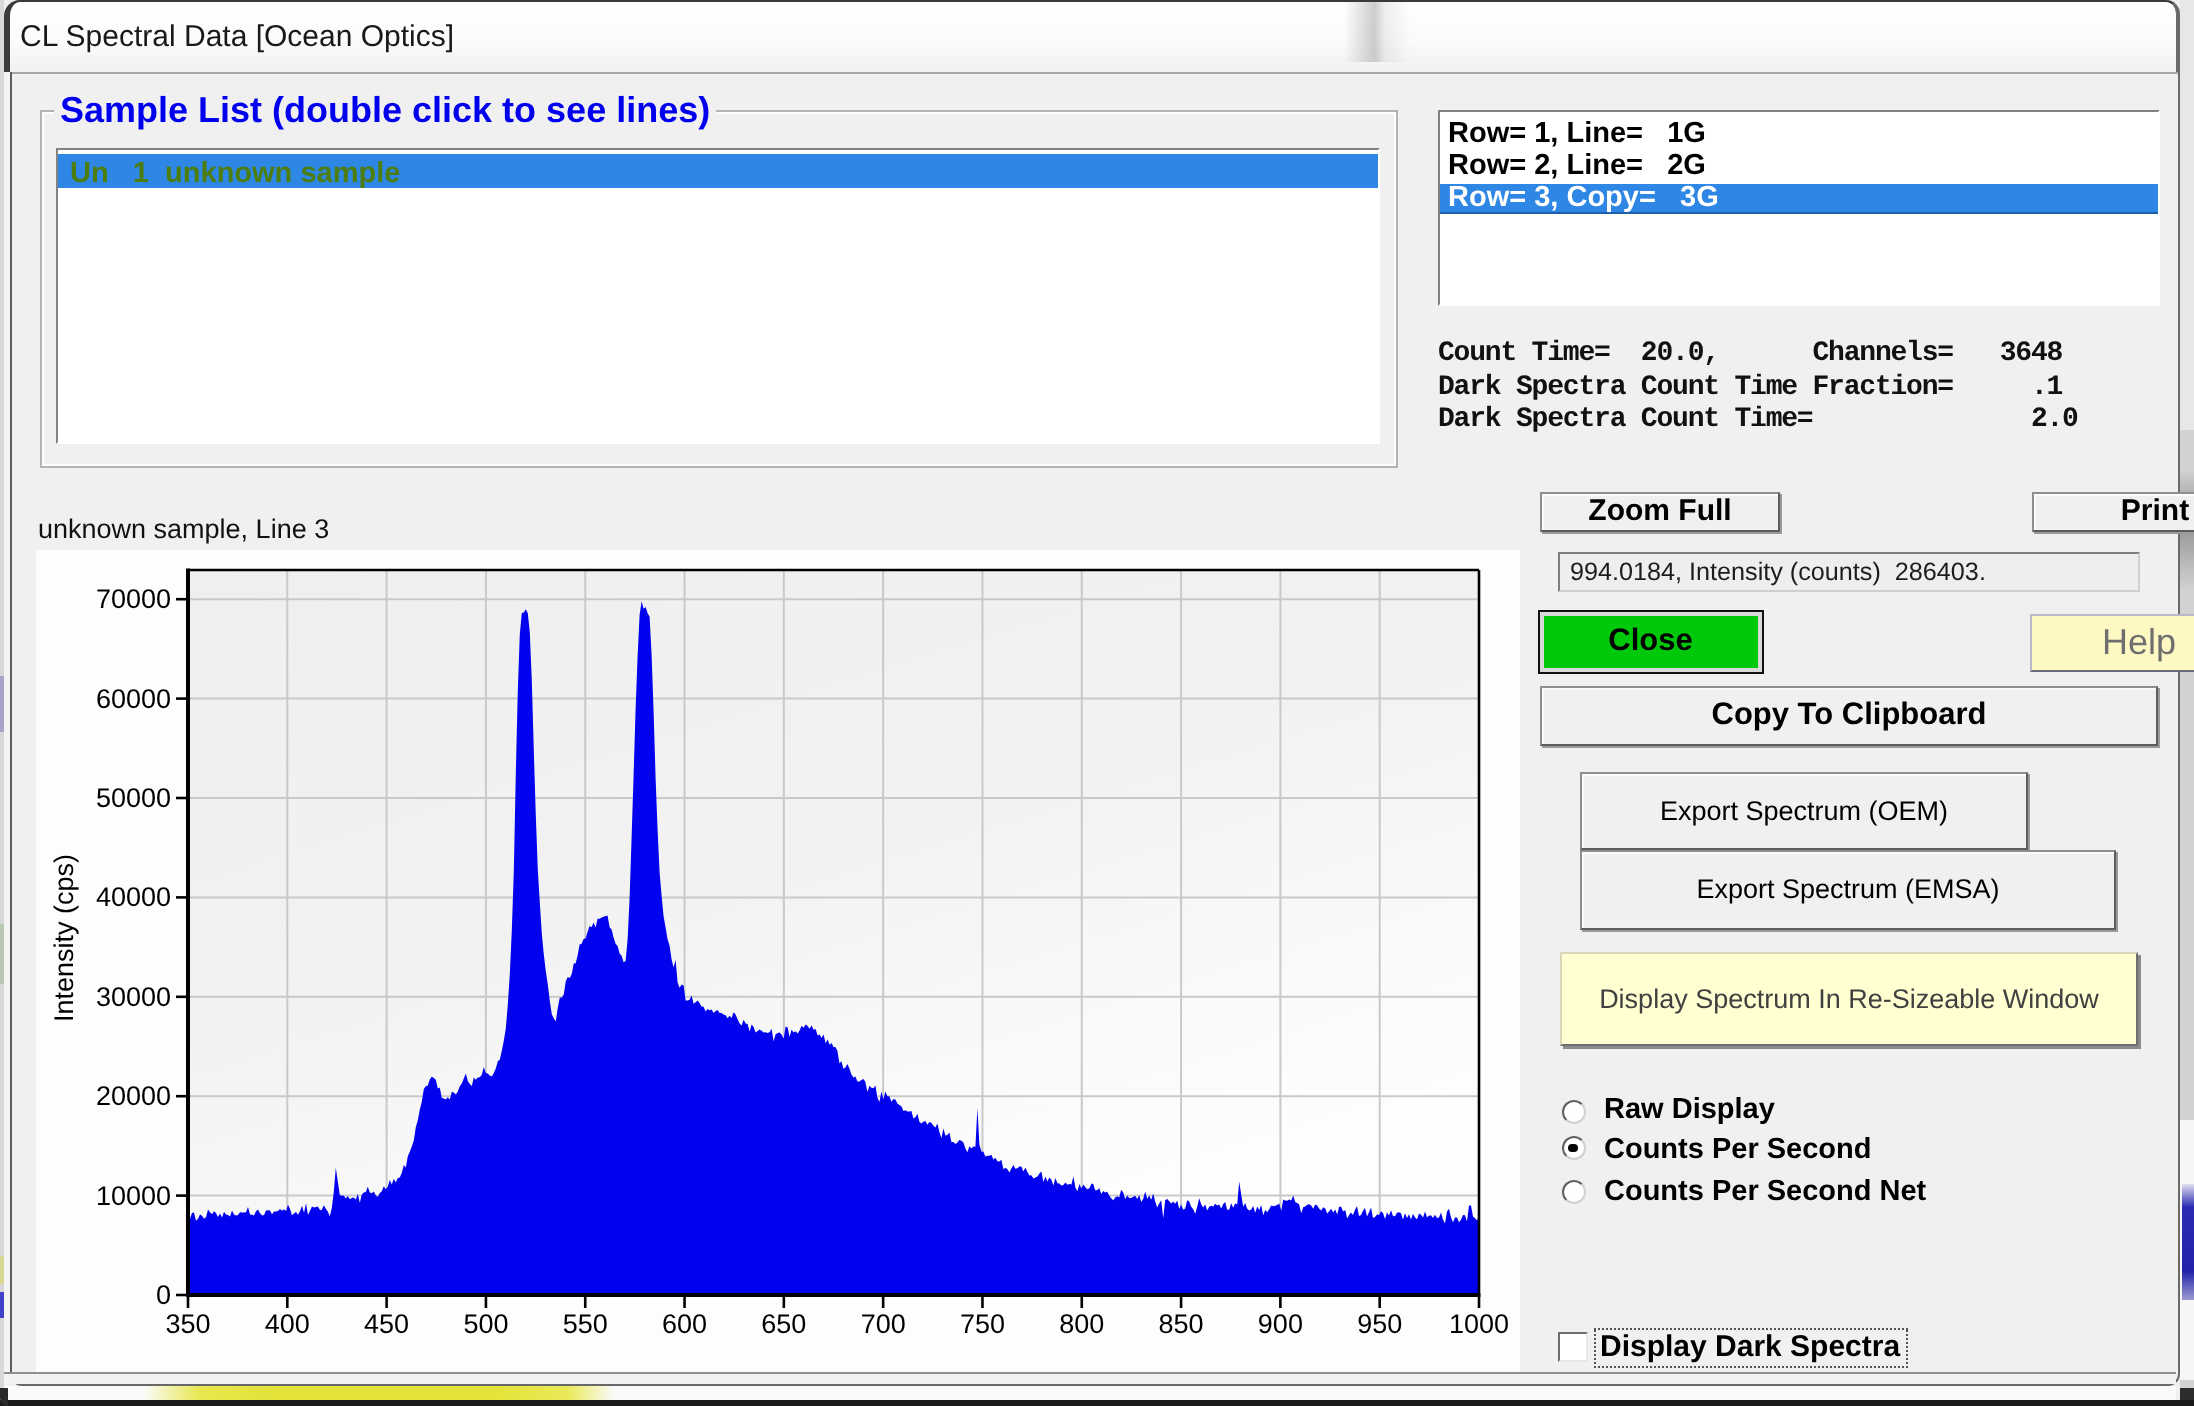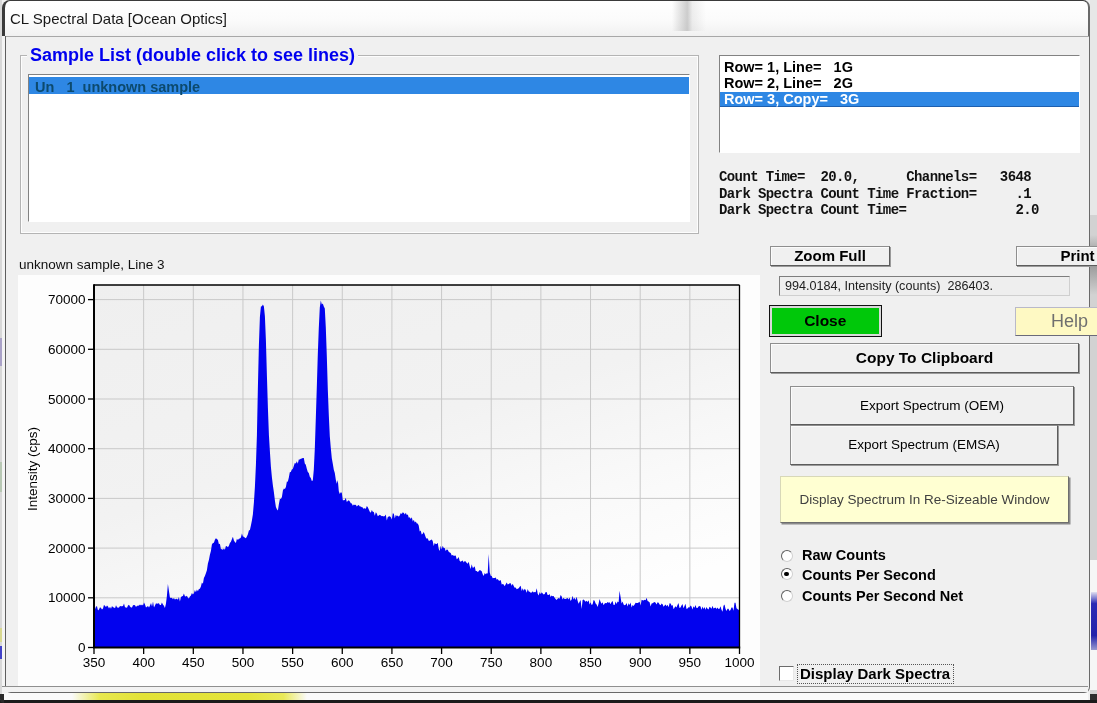--- a/index.html
+++ b/index.html
@@ -37,21 +37,21 @@
 <div class="abs" style="left:2px;top:693px;width:1086px;height:7px;background:#fafafa"></div>
 <div class="abs" style="left:72px;top:692.5px;width:235px;height:7px;background:linear-gradient(90deg,rgba(230,230,60,0),rgba(230,230,60,.9) 12%,#e2e238 30%,#e4e43a 75%,rgba(230,230,60,.85) 90%,rgba(230,230,60,0))"></div>
 <div class="abs" style="left:0;top:700px;width:1097px;height:3px;background:#1b1b1b"></div>
 <div class="abs" style="left:0;top:694px;width:4px;height:9px;background:#2a2a2a;border-radius:0 0 0 6px"></div>
 
 <div class="abs" style="left:20px;top:55px;width:679px;height:179px;border:1px solid #b4b4b4;box-shadow:inset 0 0 0 1px #fdfdfd"></div>
 <div class="abs" style="left:27px;top:45px;background:#f0f0f0;padding:0 3px;font-size:18px;font-weight:bold;color:#0000ef">Sample List (double click to see lines)</div>
 
 <div class="abs sunken" style="left:28px;top:74px;width:662px;height:148px"></div>
 <div class="abs" style="left:29px;top:77px;width:660px;height:17px;background:#2e87e4"></div>
-<div class="abs" style="left:35px;top:78.5px;font-size:14.5px;font-weight:bold;color:#0c4a6e">Un&nbsp;&nbsp;&nbsp;1&nbsp;&nbsp;unknown sample</div>
+<div class="abs" style="left:35px;top:78.5px;font-size:14.5px;font-weight:bold;color:#4d7c0f">Un&nbsp;&nbsp;&nbsp;1&nbsp;&nbsp;unknown sample</div>
 
 <div class="abs sunken" style="left:719px;top:55px;width:361px;height:98px"></div>
 <div class="abs" style="left:720px;top:92px;width:359px;height:14.5px;background:#2e87e4;border-bottom:1px solid #1e5fae"></div>
 <div class="abs" style="left:724px;top:59px;font-size:14.5px;font-weight:bold;color:#000;line-height:16px;white-space:pre">Row= 1, Line=   1G
 Row= 2, Line=   2G
 <span style="color:#fff">Row= 3, Copy=   3G</span></div>
 
 <div class="abs" style="left:719px;top:169px;font-family:'Liberation Mono',monospace;font-size:14px;font-weight:bold;letter-spacing:-0.6px;line-height:16.7px;color:#111;white-space:pre">Count Time=  20.0,      Channels=   3648
 Dark Spectra Count Time Fraction=     .1
 Dark Spectra Count Time=              2.0</div>
@@ -61,30 +61,30 @@
 
 <div class="abs" style="left:779px;top:276px;width:291px;height:20px;border:1px solid;border-color:#7d7d7d #cfcfcf #cfcfcf #7d7d7d;background:#eeeeee;font-size:12.6px;color:#1c1c1c;display:flex;align-items:center;padding-left:5px">994.0184, Intensity (counts)&nbsp; 286403.</div>
 
 <div class="abs" style="left:769px;top:305px;width:112.5px;height:31.5px;border:1.5px solid #111;background:#d9d9d9;padding:2px">
   <div style="width:100%;height:100%;background:#00c80a;display:flex;align-items:center;justify-content:center;font-size:15.5px;font-weight:bold;color:#000">Close</div>
 </div>
 <div class="abs" style="left:1015px;top:307px;width:109px;height:28.5px;background:#fef9c3;border:1px solid;border-color:#b9b9c9 #6a6a7a #6a6a7a #b9b9c9;display:flex;align-items:center;justify-content:center;font-size:18px;color:#6f6f6f">Help</div>
 
 <div class="btn" style="left:770px;top:343px;width:309px;height:30px;font-size:15.5px;font-weight:bold">Copy To Clipboard</div>
 
-<div class="btn" style="left:790px;top:386px;width:284px;height:39px;font-size:13.5px">Export Spectrum (OEM)</div>
+<div class="btn" style="left:790px;top:386px;width:224px;height:39px;font-size:13.5px">Export Spectrum (OEM)</div>
 <div class="btn" style="left:790px;top:425px;width:268px;height:39.5px;font-size:13.5px">Export Spectrum (EMSA)</div>
 
 <div class="abs" style="left:780px;top:476px;width:289px;height:47px;background:#ffffd2;border:1px solid;border-color:#d8d8b8 #6e6e6e #6e6e6e #d8d8b8;box-shadow:1.5px 1.5px 0 #8a8a8a;display:flex;align-items:center;justify-content:center;font-size:13.5px;color:#404040">Display Spectrum In Re-Sizeable Window</div>
 
 <div class="abs" style="left:780.5px;top:549.5px;width:12px;height:12px;border-radius:50%;background:#fff;border:1.5px solid;border-color:#606060 #d0d0d0 #d0d0d0 #606060"></div>
 <div class="abs" style="left:780.5px;top:568px;width:12px;height:12px;border-radius:50%;background:#fff;border:1.5px solid;border-color:#606060 #d0d0d0 #d0d0d0 #606060"></div>
 <div class="abs" style="left:784.3px;top:571.8px;width:4.6px;height:4.6px;border-radius:50%;background:#000"></div>
 <div class="abs" style="left:780.5px;top:589.5px;width:12px;height:12px;border-radius:50%;background:#fff;border:1.5px solid;border-color:#606060 #d0d0d0 #d0d0d0 #606060"></div>
-<div class="abs" style="left:802px;top:547px;font-size:14.5px;font-weight:bold">Raw Counts</div>
+<div class="abs" style="left:802px;top:547px;font-size:14.5px;font-weight:bold">Raw Display</div>
 <div class="abs" style="left:802px;top:567px;font-size:14.5px;font-weight:bold">Counts Per Second</div>
 <div class="abs" style="left:802px;top:587.5px;font-size:14.5px;font-weight:bold">Counts Per Second Net</div>
 
 <div class="abs" style="left:779px;top:666px;width:15px;height:15px;background:#fff;border:1.5px solid;border-color:#6c6c6c #e8e8e8 #e8e8e8 #6c6c6c"></div>
 <div class="abs" style="left:797px;top:663.5px;border:1px dotted #555;padding:0 3px 1px 2px;font-size:15px;font-weight:bold">Display Dark Spectra</div>
 
 <div class="abs" style="left:19px;top:257px;font-size:13.5px;color:#111">unknown sample, Line 3</div>
 
 <svg width="1097" height="703" style="position:absolute;left:0;top:0">
 <defs>

